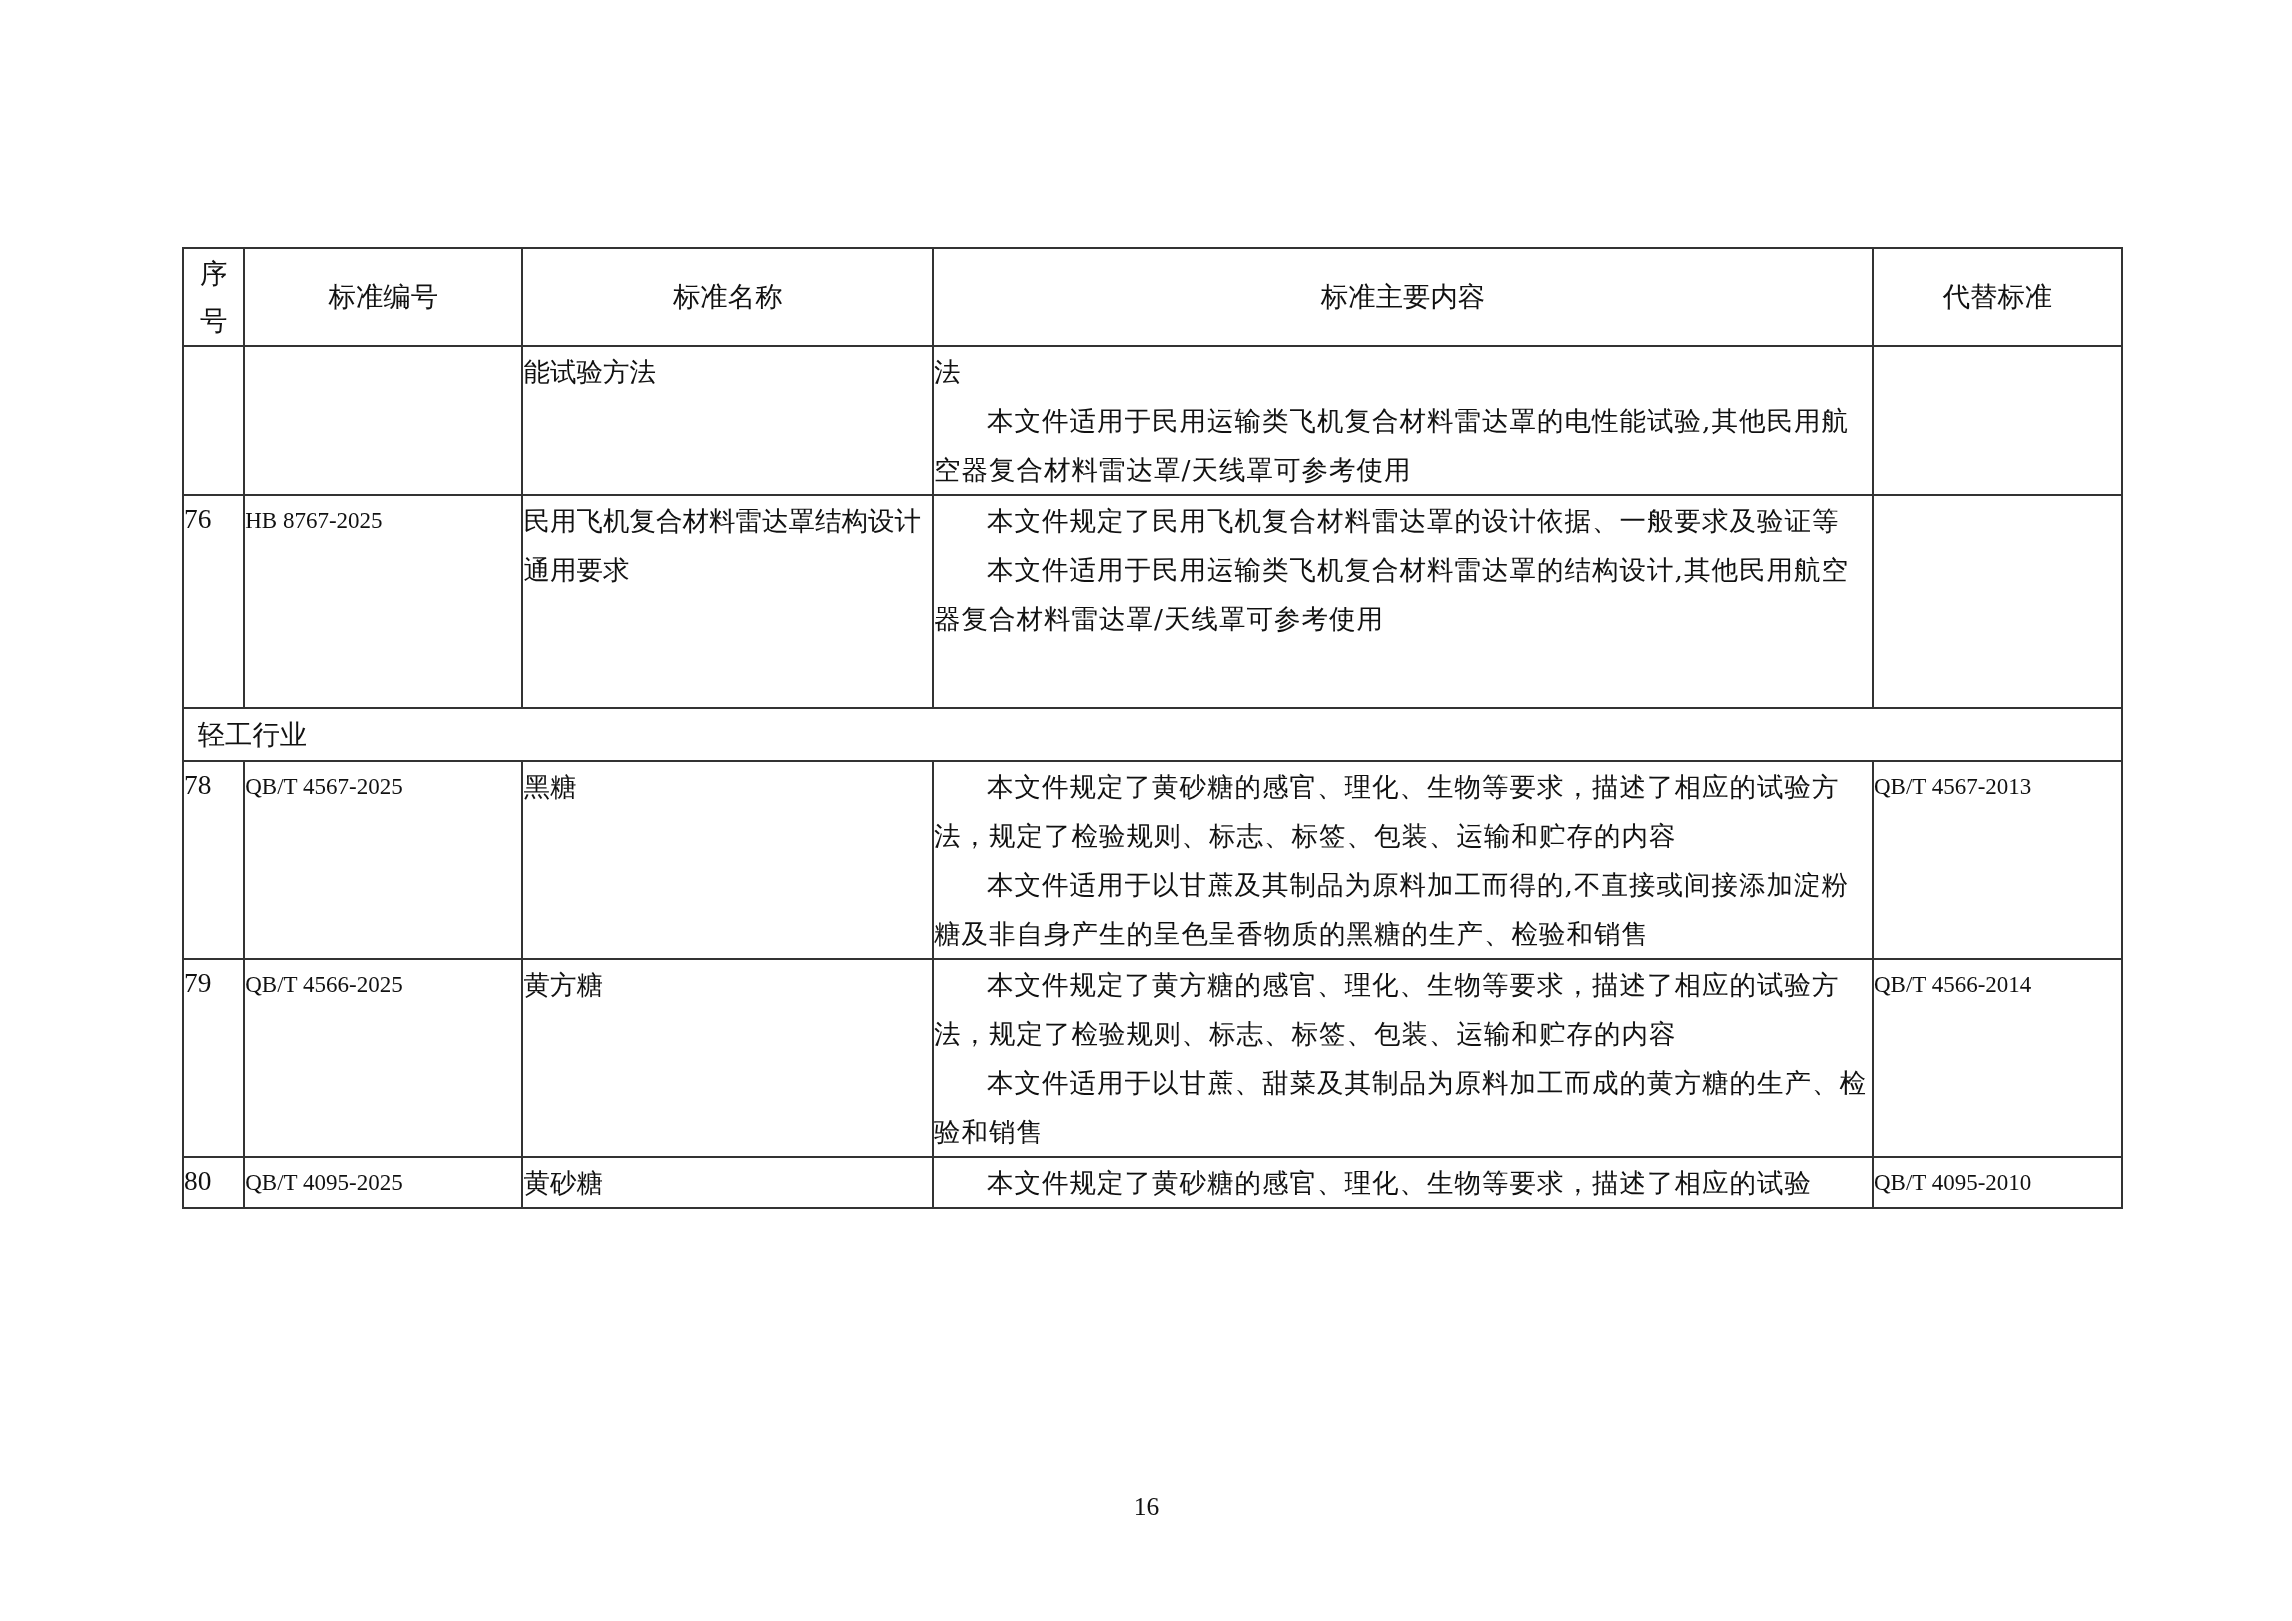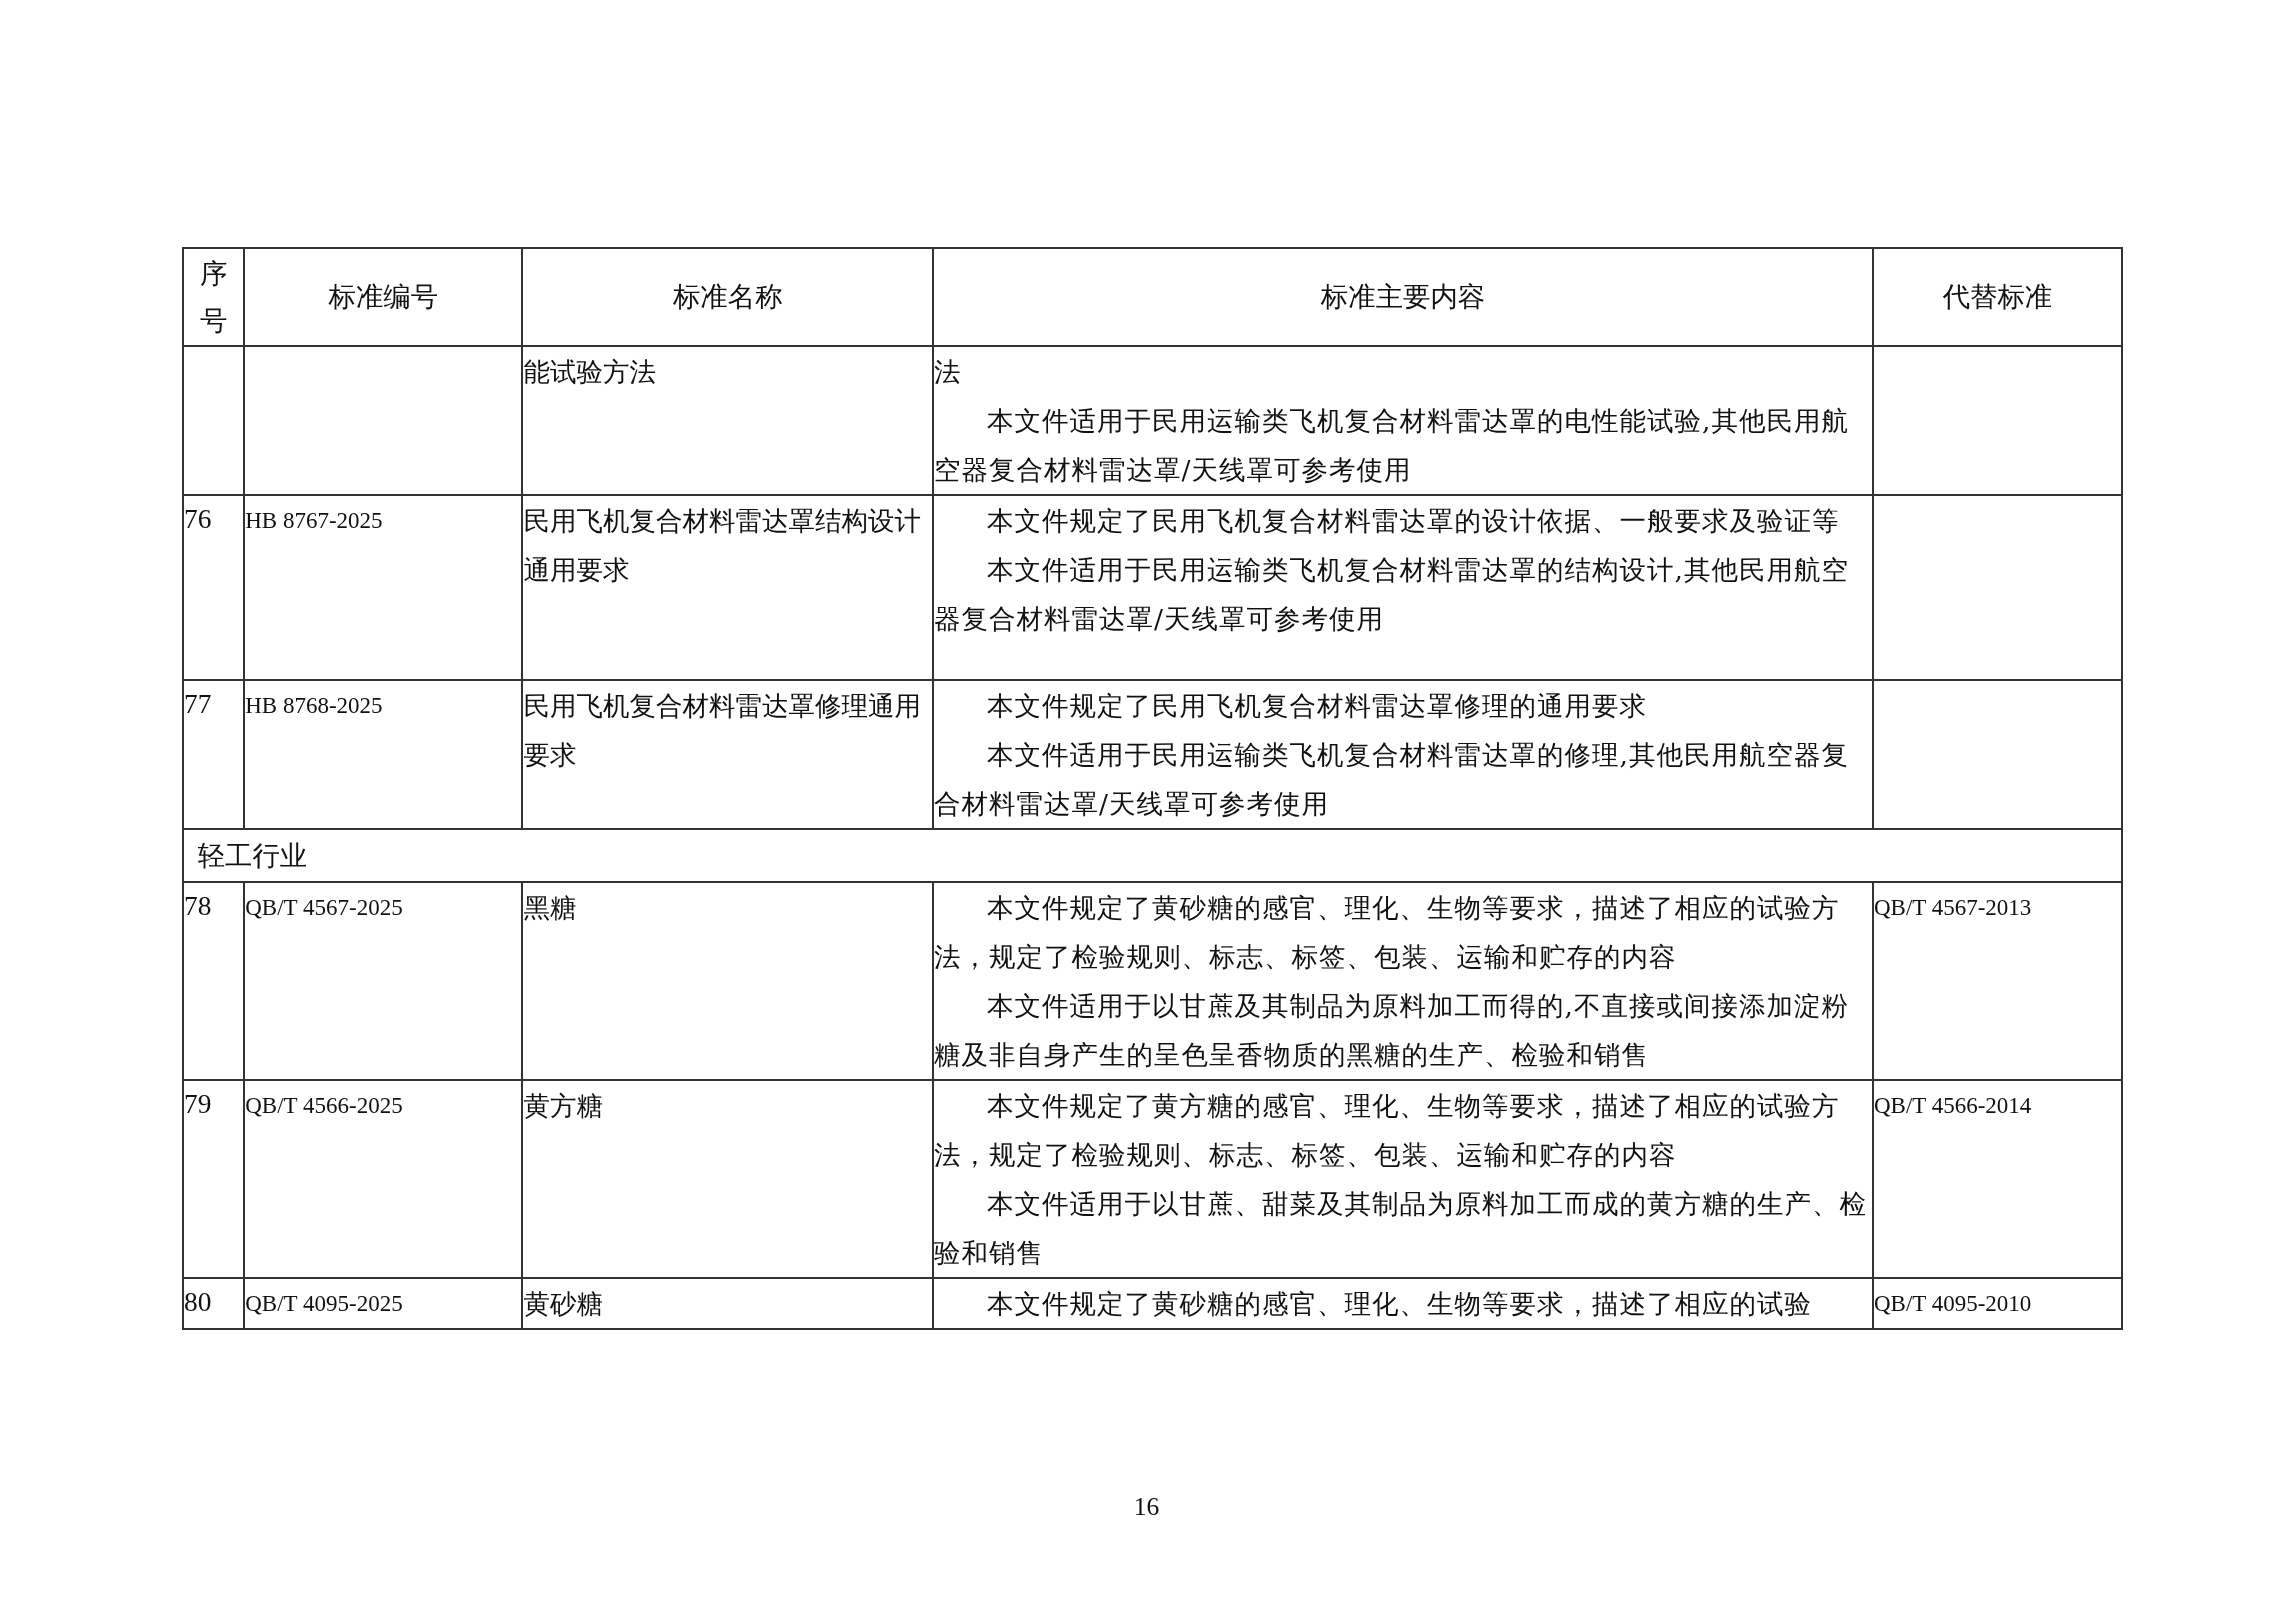--- a/index.html
+++ b/index.html
@@ -46,41 +46,31 @@
       <td class="cell-seq"></td>
       <td class="cell-code"></td>
       <td class="cell">能试验方法</td>
       <td class="cell-content">
         <div class="para noindent">法</div>
         <div class="para">本文件适用于民用运输类飞机复合材料雷达罩的电性能试验,其他民用航空器复合材料雷达罩/天线罩可参考使用</div>
       </td>
       <td class="cell-code"></td>
     </tr>
 
-    <tr style="height:185px">
+    <tr style="height:213px">
       <td class="cell-seq">76</td>
       <td class="cell-code">HB 8767-2025</td>
       <td class="cell">民用飞机复合材料雷达罩结构设计通用要求</td>
       <td class="cell-content">
         <div class="para">本文件规定了民用飞机复合材料雷达罩的设计依据、一般要求及验证等</div>
         <div class="para">本文件适用于民用运输类飞机复合材料雷达罩的结构设计,其他民用航空器复合材料雷达罩/天线罩可参考使用</div>
       </td>
       <td class="cell-code"></td>
     </tr>
 
-    <tr style="height:149px">
-      <td class="cell-seq">77</td>
-      <td class="cell-code">HB 8768-2025</td>
-      <td class="cell">民用飞机复合材料雷达罩修理通用要求</td>
-      <td class="cell-content">
-        <div class="para">本文件规定了民用飞机复合材料雷达罩修理的通用要求</div>
-        <div class="para">本文件适用于民用运输类飞机复合材料雷达罩的修理,其他民用航空器复合材料雷达罩/天线罩可参考使用</div>
-      </td>
-      <td class="cell-code"></td>
-    </tr>
 
     <tr class="section">
       <td colspan="5">轻工行业</td>
     </tr>
 
     <tr style="height:198px">
       <td class="cell-seq">78</td>
       <td class="cell-code">QB/T 4567-2025</td>
       <td class="cell">黑糖</td>
       <td class="cell-content">

